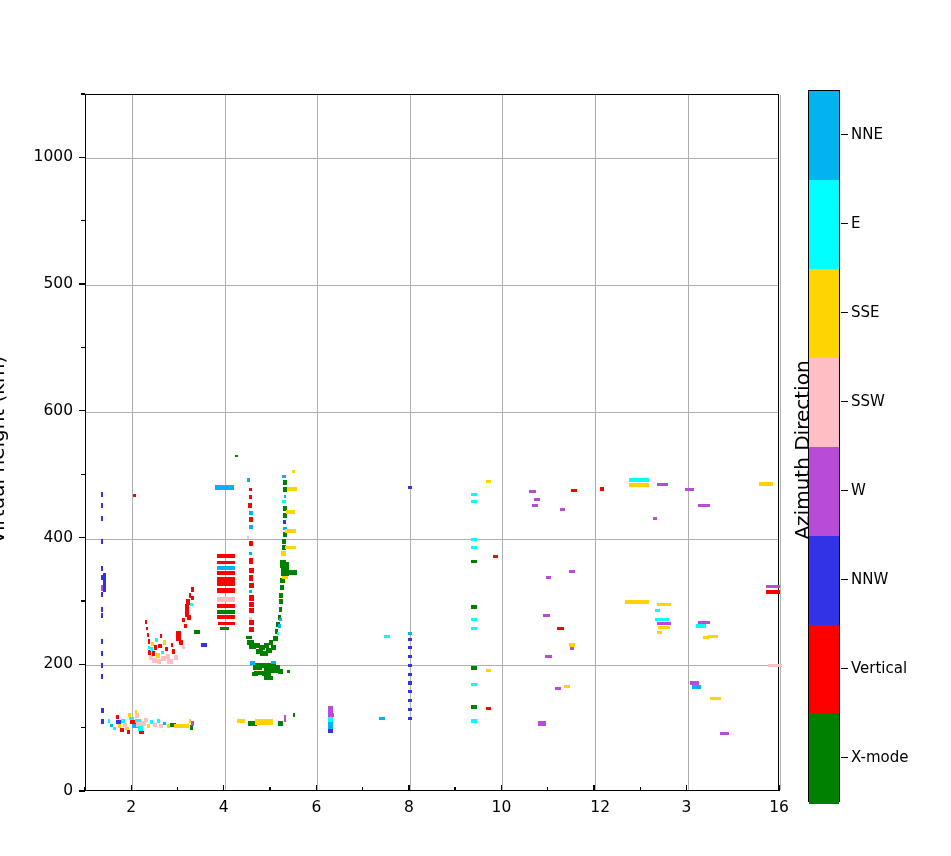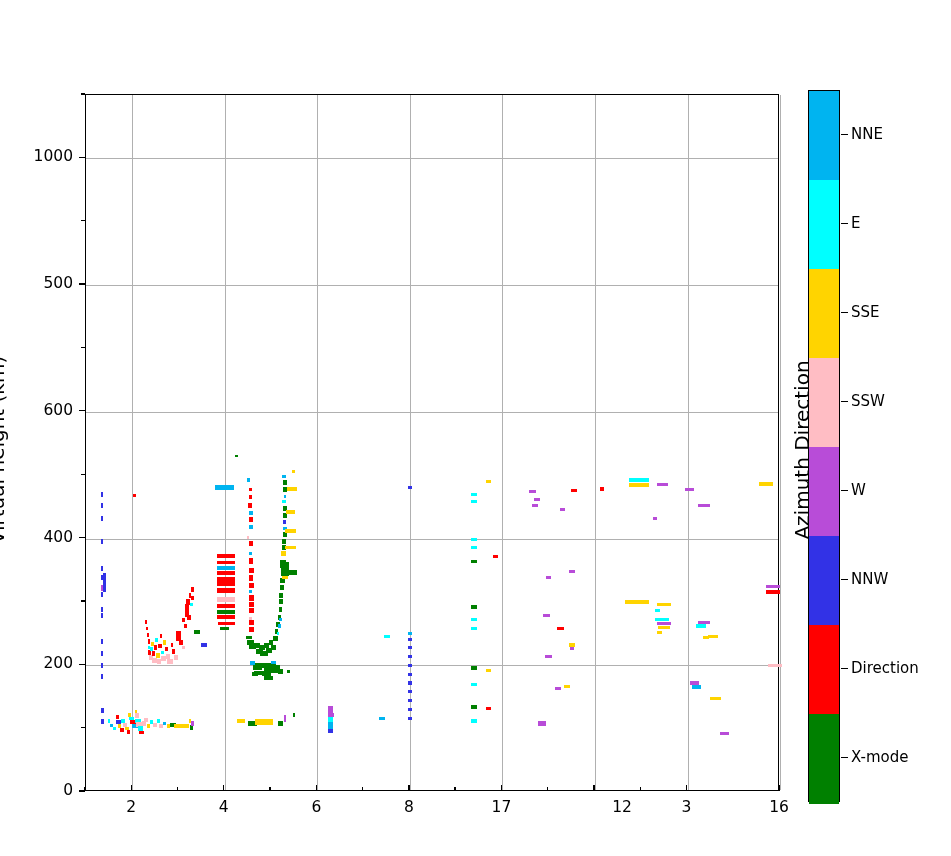--- a/index.html
+++ b/index.html
@@ -378,23 +378,23 @@
       <div class="ytickmark minor" style="left: 81px; top: 93.35px;"></div>
       <div class="xtickmark" style="left: 130.617px; top: 785px;"></div>
       <div class="xtick" style="left: 108.267px; top: 798px;">2</div>
       <div class="xtickmark" style="left: 223.15px; top: 785px;"></div>
       <div class="xtick" style="left: 200.8px; top: 798px;">4</div>
       <div class="xtickmark" style="left: 315.683px; top: 785px;"></div>
       <div class="xtick" style="left: 293.333px; top: 798px;">6</div>
       <div class="xtickmark" style="left: 408.217px; top: 785px;"></div>
       <div class="xtick" style="left: 385.867px; top: 798px;">8</div>
       <div class="xtickmark" style="left: 500.75px; top: 785px;"></div>
-      <div class="xtick" style="left: 478.4px; top: 798px;">17</div>
+      <div class="xtick" style="left: 478.4px; top: 798px;">10</div>
       <div class="xtickmark" style="left: 593.283px; top: 785px;"></div>
-      <div class="xtick" style="left: 599px; top: 798px;">12</div>
+      <div class="xtick" style="left: 564px; top: 798px; text-align: right;">12</div>
       <div class="xtickmark" style="left: 685.817px; top: 785px;"></div>
       <div class="xtick" style="left: 663.467px; top: 798px;">3</div>
       <div class="xtickmark" style="left: 778.35px; top: 785px;"></div>
       <div class="xtick" style="left: 756px; top: 798px;">16</div>
       <div class="xtickmark minor" style="left: 84.35px; top: 787px;"></div>
       <div class="xtickmark minor" style="left: 176.883px; top: 787px;"></div>
       <div class="xtickmark minor" style="left: 269.417px; top: 787px;"></div>
       <div class="xtickmark minor" style="left: 361.95px; top: 787px;"></div>
       <div class="xtickmark minor" style="left: 454.483px; top: 787px;"></div>
       <div class="xtickmark minor" style="left: 547.017px; top: 787px;"></div>
@@ -420,19 +420,19 @@
       <div class="cb-label" style="top: 213.5px;">E</div>
       <div class="cb-tick" style="top: 311.8px;"></div>
       <div class="cb-label" style="top: 302.5px;">SSE</div>
       <div class="cb-tick" style="top: 400.8px;"></div>
       <div class="cb-label" style="top: 391.5px;">SSW</div>
       <div class="cb-tick" style="top: 489.8px;"></div>
       <div class="cb-label" style="top: 480.5px;">W</div>
       <div class="cb-tick" style="top: 578.8px;"></div>
       <div class="cb-label" style="top: 569.5px;">NNW</div>
       <div class="cb-tick" style="top: 667.8px;"></div>
-      <div class="cb-label" style="top: 658.5px;">Direction</div>
+      <div class="cb-label" style="top: 658.5px;">Vertical</div>
       <div class="cb-tick" style="top: 756.8px;"></div>
       <div class="cb-label" style="top: 747.5px;">X-mode</div>
     </div>
   <div id="cblabel">Azimuth Direction</div>
 
 </div>
 
 </body></html>

